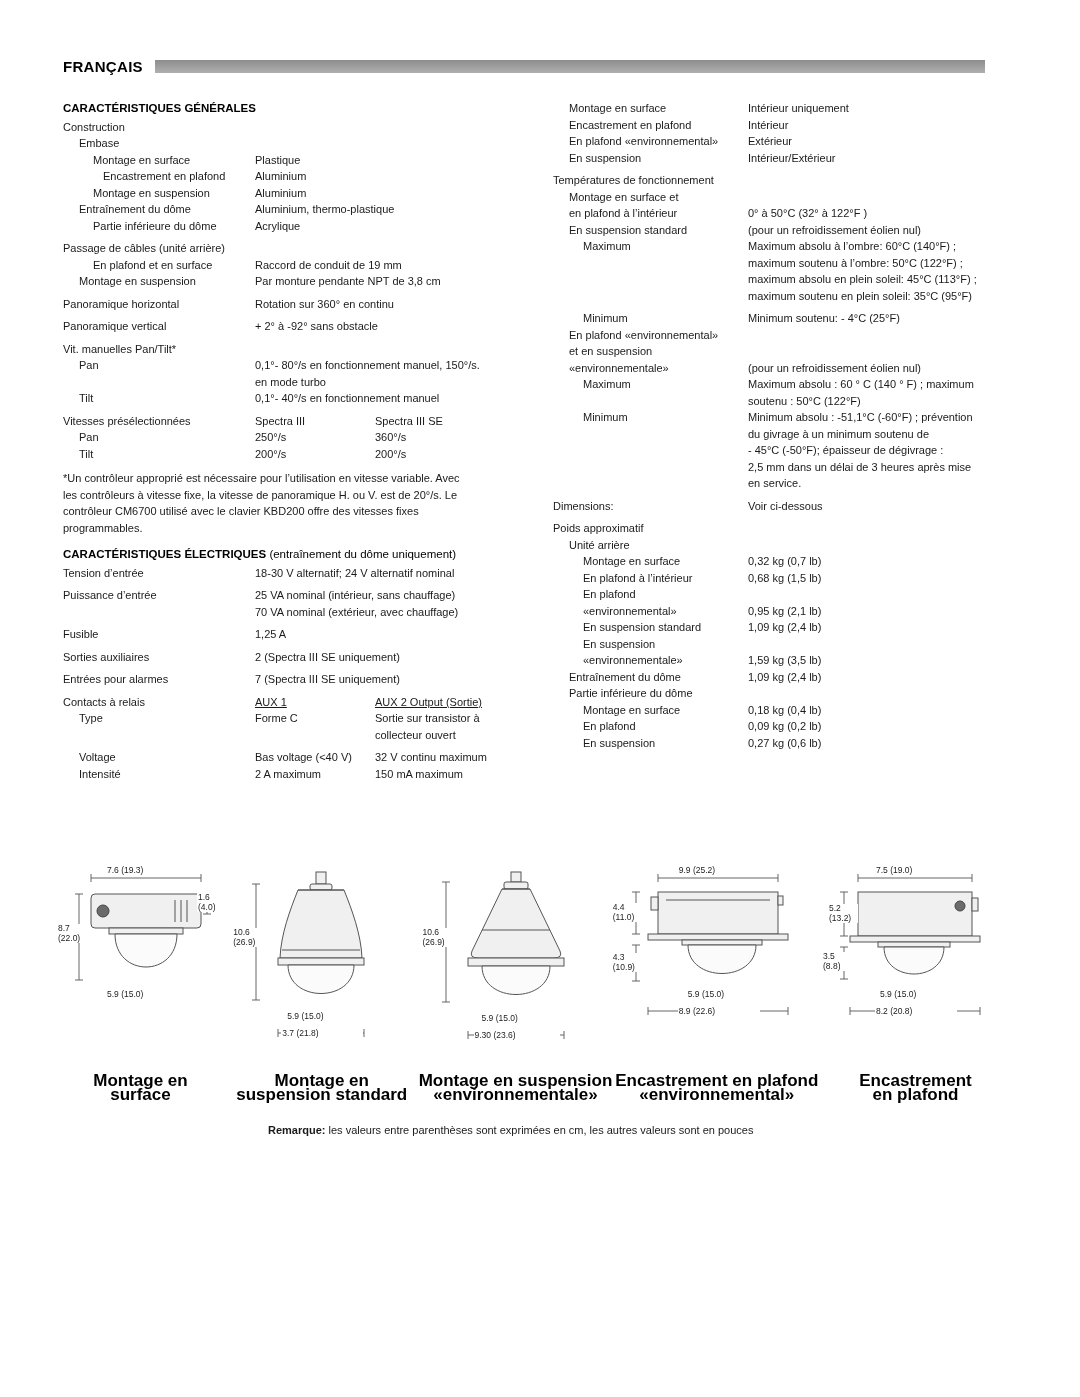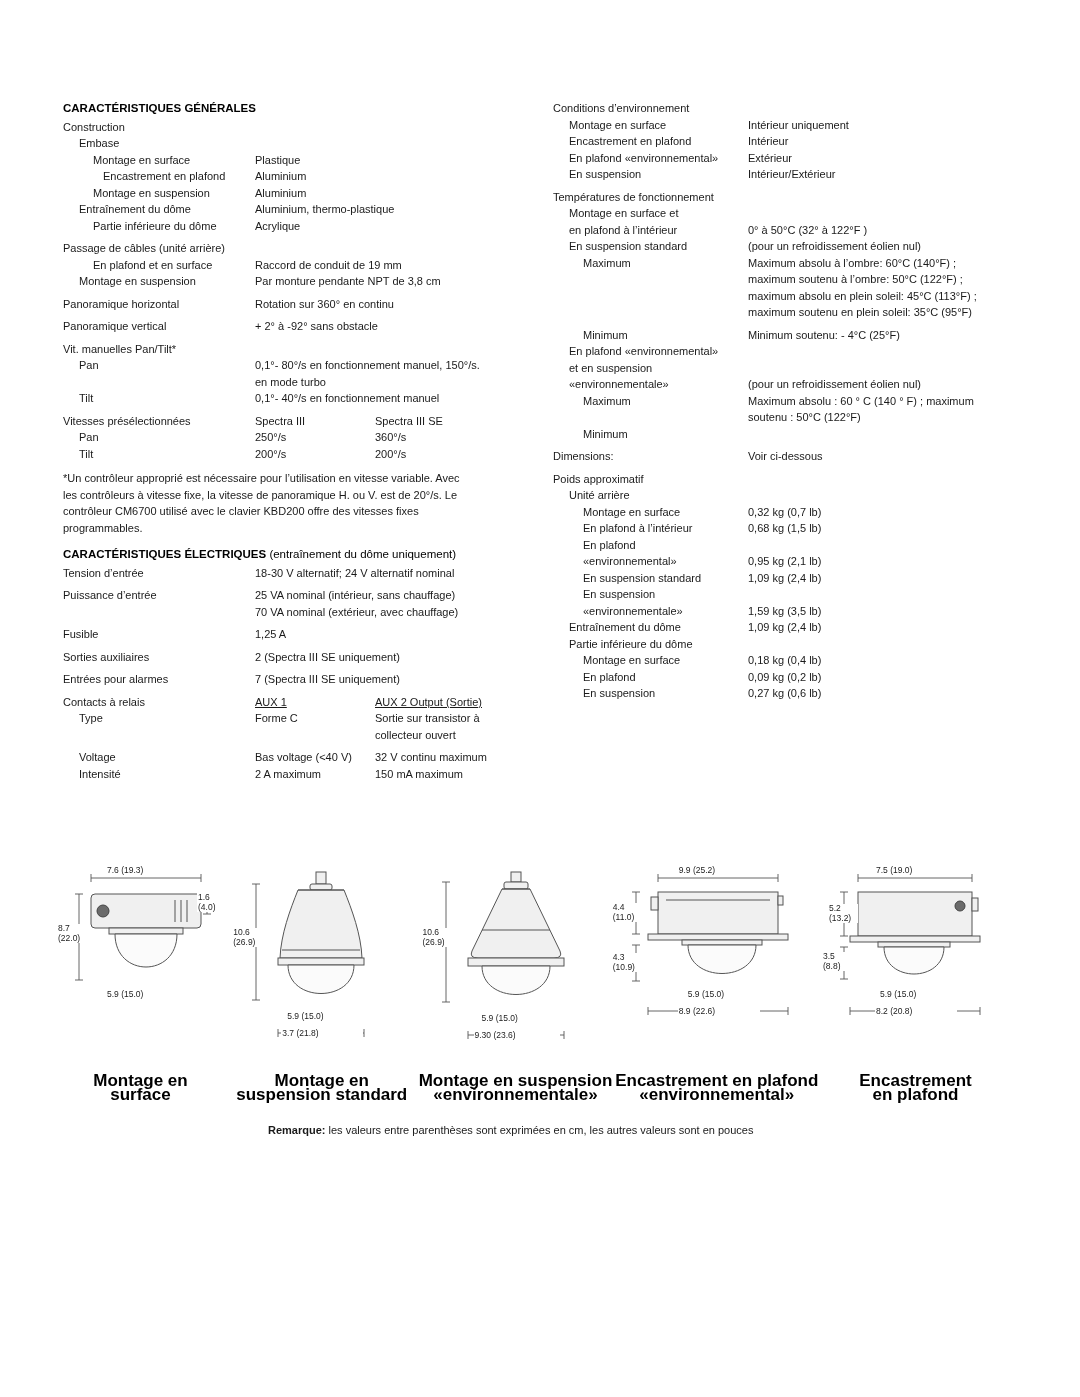--- a/index.html
+++ b/index.html
@@ -54,20 +54,24 @@
     font-weight:bold;font-size:17px;line-height:14px;white-space:pre-line;color:#000;
   }
   .note{position:absolute;left:268px;top:1124px;font-size:11px;color:#1a1a1a;}
   .note .b{font-weight:bold;}
 </style>
 </head>
 <body>
 
 <div class="page">
 
+  <div class="header">
+    <span class="lang">FRANÇAIS</span>
+    <span class="bar"></span>
+  </div>
 
   <div class="col col-left">
     <div class="sec-heading">CARACTÉRISTIQUES GÉNÉRALES</div>
     <div id="lrows1">
         <div class="srow">
           <span class="lab i0">Construction</span>
           <span class="val"></span>
         </div>
         <div class="srow">
           <span class="lab i1">Embase</span>
@@ -191,24 +195,20 @@
           <span class="lab i1">Intensité</span>
           <span class="val fixed">2 A maximum</span>
           <span class="val2">150 mA maximum</span>
         </div>
       </div>
   </div>
 
   <div class="col col-right">
     <div id="rrows">
         <div class="srow">
-          <span class="lab i0">Conditions d’environnement</span>
-          <span class="val"></span>
-        </div>
-        <div class="srow">
           <span class="lab i1">Montage en surface</span>
           <span class="val">Intérieur uniquement</span>
         </div>
         <div class="srow">
           <span class="lab i1">Encastrement en plafond</span>
           <span class="val">Intérieur</span>
         </div>
         <div class="srow">
           <span class="lab i1">En plafond «environnemental»</span>
           <span class="val">Extérieur</span>
@@ -256,20 +256,25 @@
           <span class="lab i1">«environnementale»</span>
           <span class="val">(pour un refroidissement éolien nul)</span>
         </div>
         <div class="srow">
           <span class="lab i2">Maximum</span>
           <span class="val">Maximum absolu : 60 ° C (140 ° F) ; maximum
 soutenu : 50°C (122°F)</span>
         </div>
         <div class="srow">
           <span class="lab i2">Minimum</span>
+          <span class="val">Minimum absolu : -51,1°C (-60°F) ; prévention
+du givrage à un minimum soutenu de
+- 45°C (-50°F); épaisseur de dégivrage :
+2,5 mm dans un délai de 3 heures après mise
+en service.</span>
         </div>
         <div class="srow gap">
           <span class="lab i0">Dimensions:</span>
           <span class="val">Voir ci-dessous</span>
         </div>
         <div class="srow gap">
           <span class="lab i0">Poids approximatif</span>
           <span class="val"></span>
         </div>
         <div class="srow">

